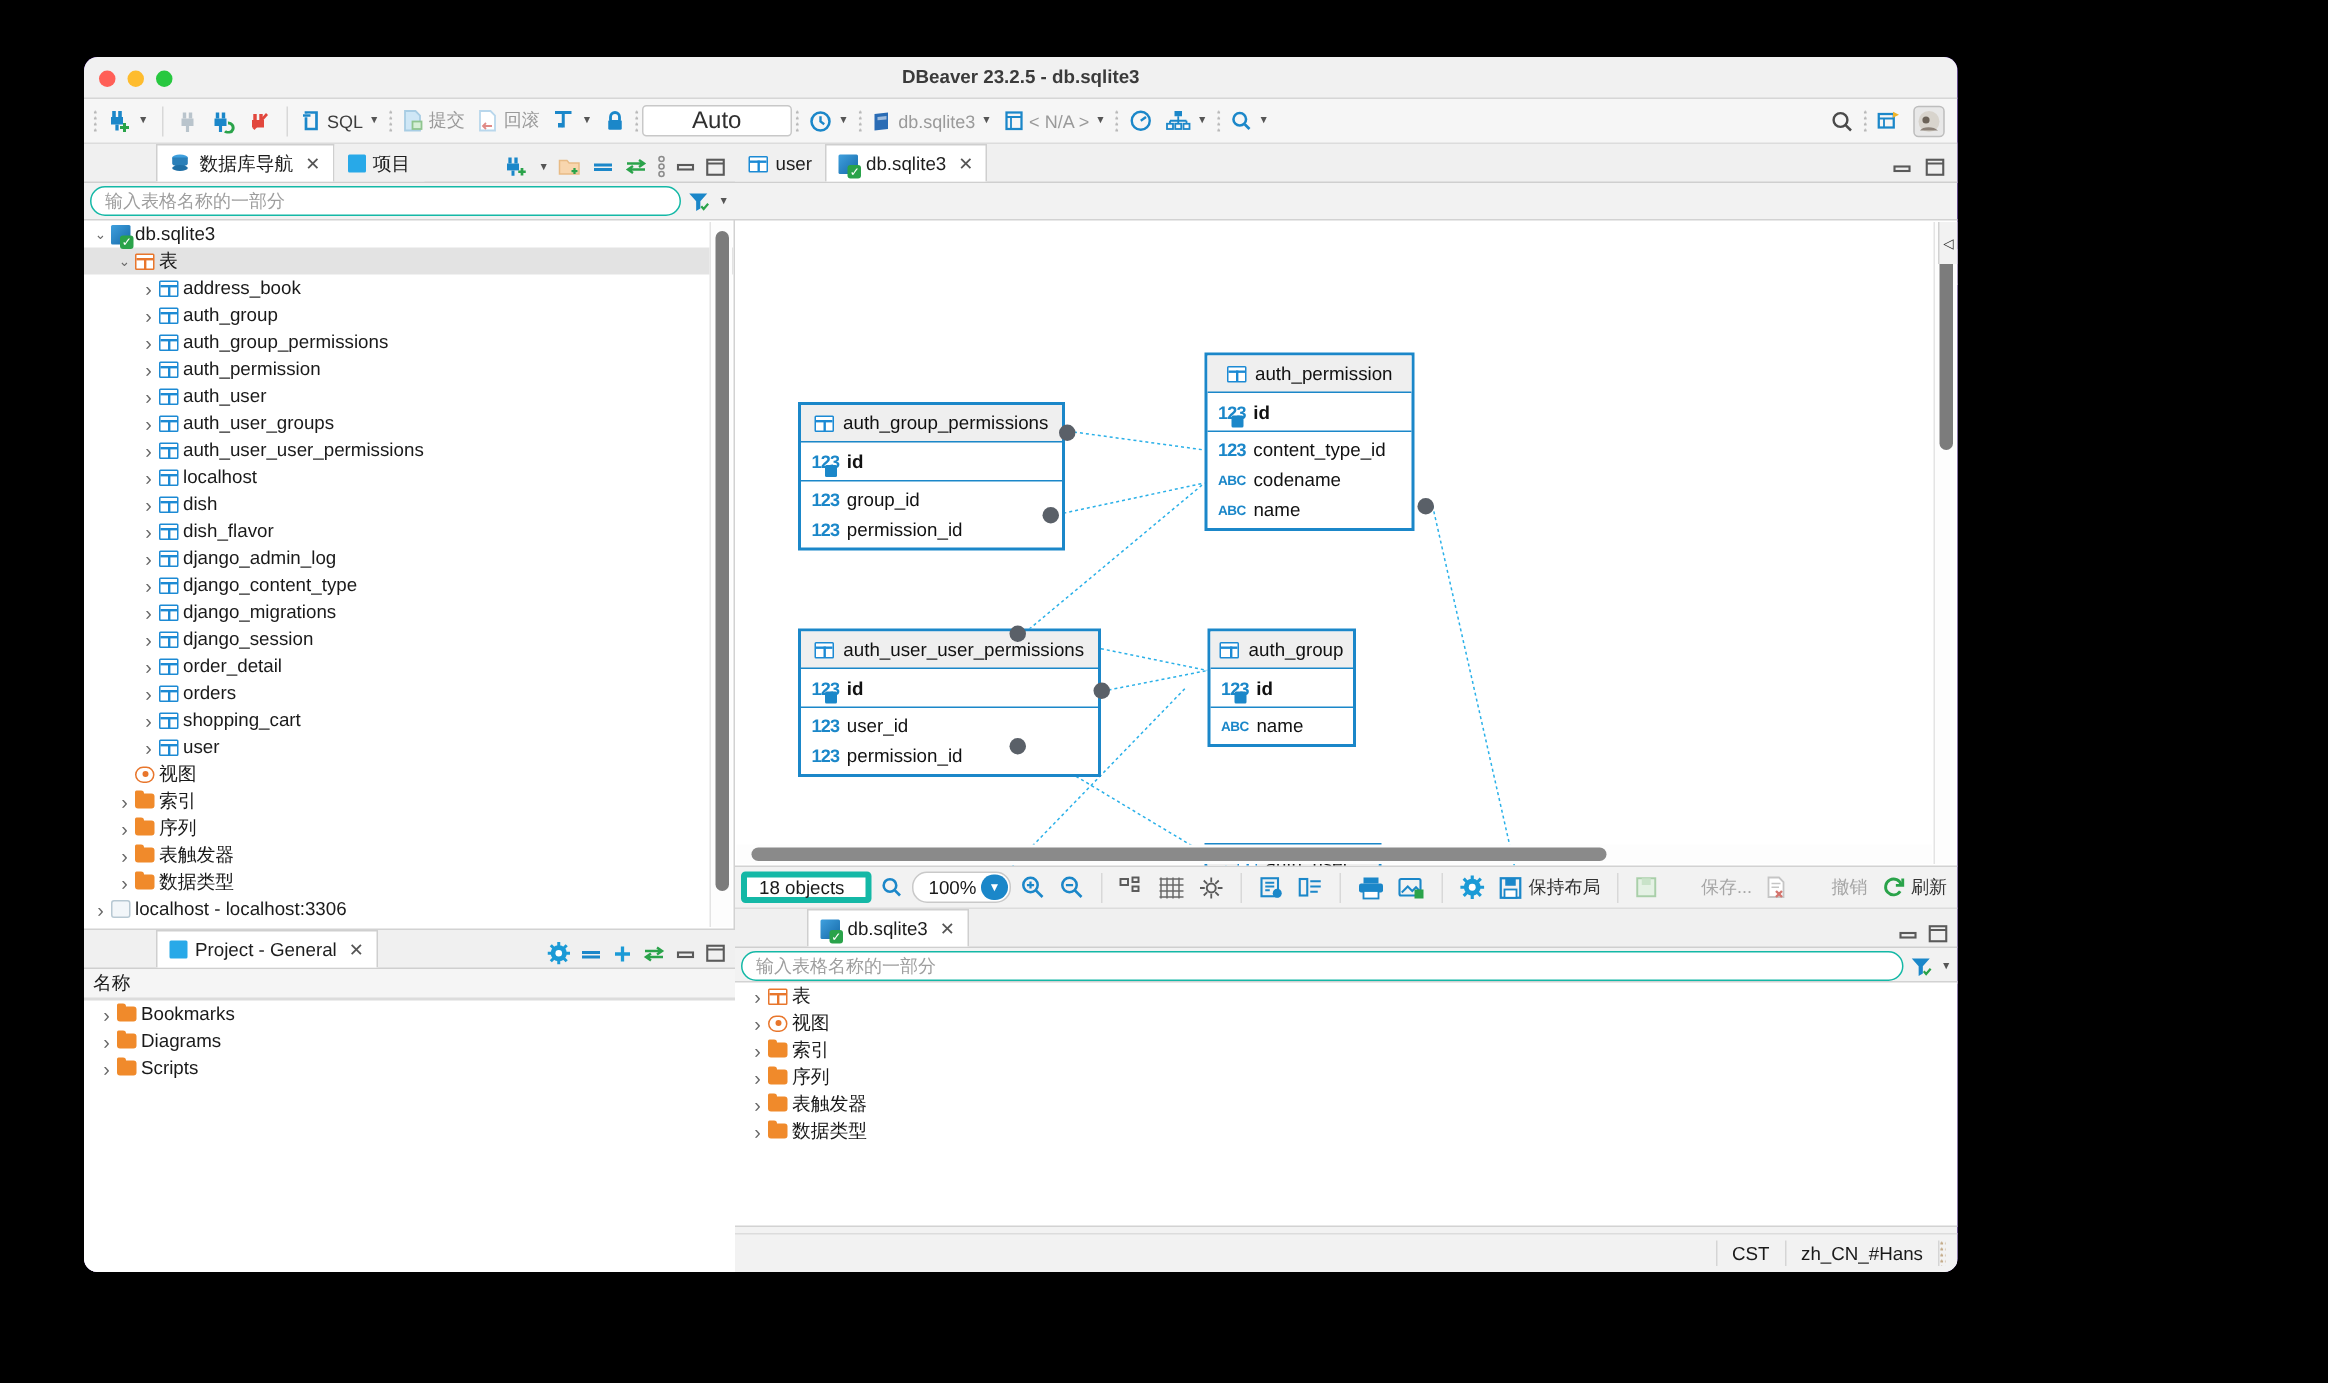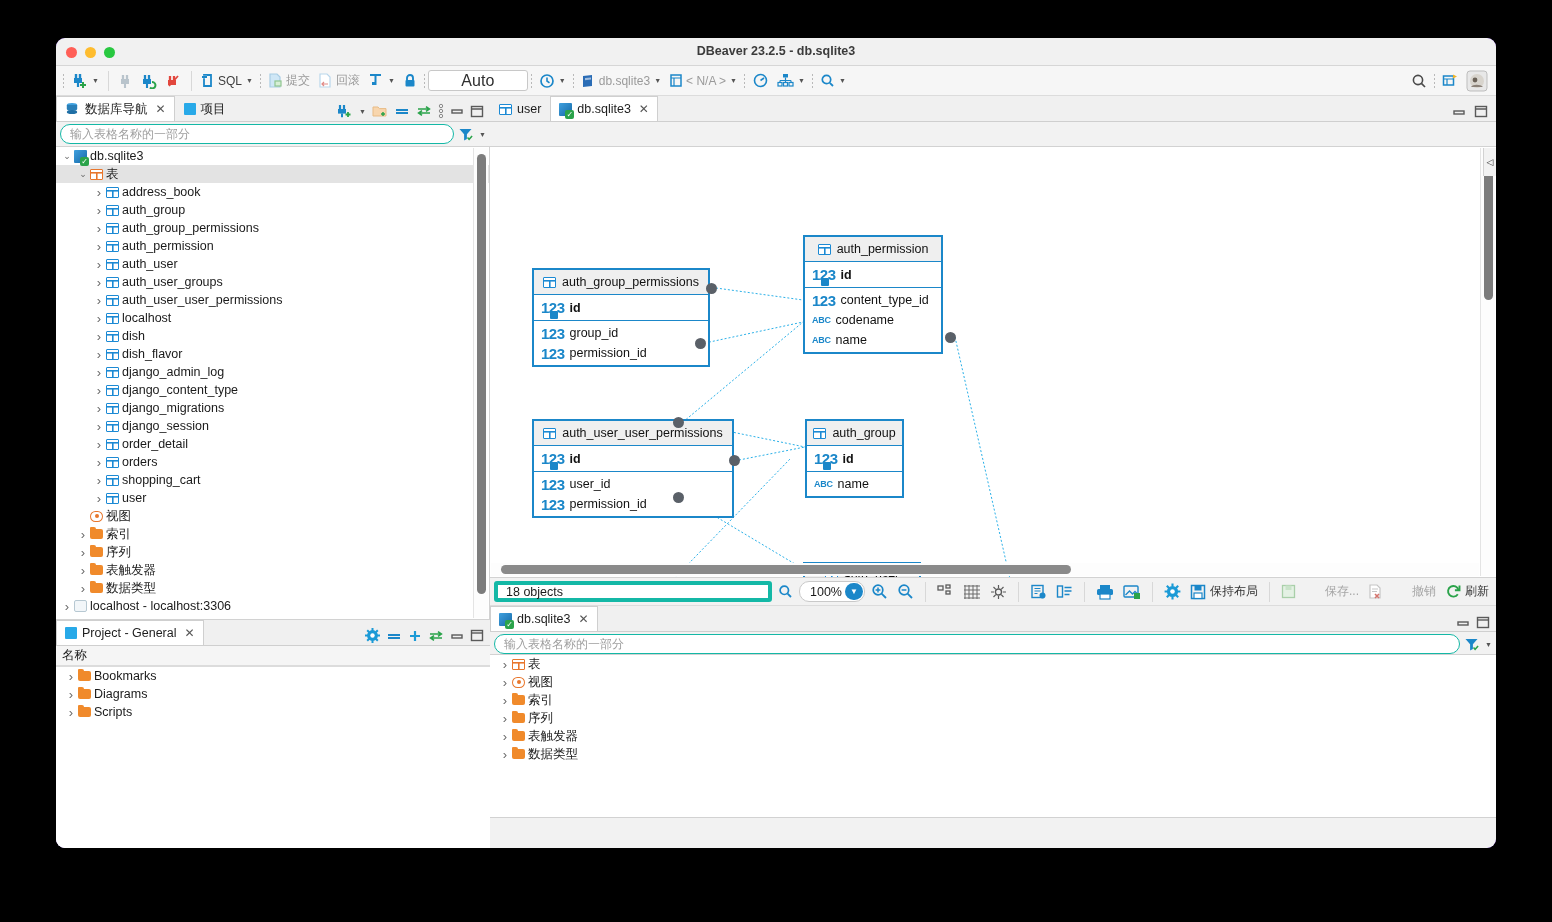--- a/index.html
+++ b/index.html
@@ -8,21 +8,21 @@
     width: 1552px; height: 922px;
     background: #000000;
     font-family: "Liberation Sans", sans-serif;
     overflow: hidden;
   }
 
   
   #window {
     position: absolute;
     left: 56px; top: 38px;
-    width: 1440px; height: 810px;
+    width: 1249px; height: 810px;
     background: #6d28d9;
     border-radius: 9px;
     overflow: hidden;
     box-shadow: 0 10px 38px rgba(0,0,0,.55);
   }
 
   
   #titlebar {
     position: relative;
     height: 28px;
@@ -80,20 +80,21 @@
     position: absolute; left: 0; top: 0; width: 434px; height: 752px;
     background: #f2f2f2;
   }
 
   
   #nav-panel { position: absolute; left: 0; top: 0; width: 434px; height: 524px; }
   .tabbar {
     height: 26px; display: flex; align-items: flex-end;
     background: #f0f0f0;
     border-bottom: 1px solid #cfcfcf;
+    padding-left: 48px;
   }
   .vtab {
     display: flex; align-items: center; gap: 5px;
     height: 25px; padding: 0 8px;
     font-size: 12.5px; color: #1d1d1d;
     background: #f0f0f0;
     border: 1px solid transparent; border-bottom: none;
   }
   .vtab.active { background: #ffffff; border-color: #cfcfcf; }
   .vtab .x { color: #555; font-size: 12px; margin-left: 3px; }
@@ -239,21 +240,21 @@
   .ent-pk {
     height: 26px; display: flex; align-items: center; gap: 5px;
     padding: 0 7px; font-weight: bold;
     border-bottom: 1px solid #1b87c9;
   }
   .ent-cols { padding: 2px 0; }
   .ent-col {
     height: 20px; display: flex; align-items: center; gap: 5px; padding: 0 7px;
     white-space: nowrap;
   }
-  .t123 { color: #1b87c9; font-size: 15px; font-weight: bold; letter-spacing: -0.5px; flex:none;text-align:center; }
+  .t123 { color: #1b87c9; font-size: 12px; font-weight: bold; letter-spacing: -0.5px; flex:none;text-align:center; }
   .tabc { color: #1b87c9; font-size: 9px; font-weight: bold; letter-spacing: -0.3px; flex:none; }
   .tpk { position: relative; }
   .tpk::after {
     content:''; position:absolute; left: 9px; bottom: -3px;
     width: 8px; height: 8px; background:#1b87c9; border-radius:1px;
   }
 
   .dot {
     position: absolute; width: 11px; height: 11px; border-radius: 50%;
     background: #5a6068;
@@ -1112,16 +1113,21 @@
               <span class="ic ic-folder"></span>
               <span class="tlabel">表触发器</span>
             </div>
             <div class="trow" style="padding-left: 8px;">
               <span class="arrow" style="font-size: 13px;">›</span>
               <span class="ic ic-folder"></span>
               <span class="tlabel">数据类型</span>
             </div>
           </div>
 
+        <div id="statusbar">
+          <span class="sbitem">CST</span>
+          <span class="sbitem">zh_CN_#Hans</span>
+          <span class="sbend"></span>
+        </div>
       </div>
     </div>
   </div>
 </div>
 
 </body></html>

